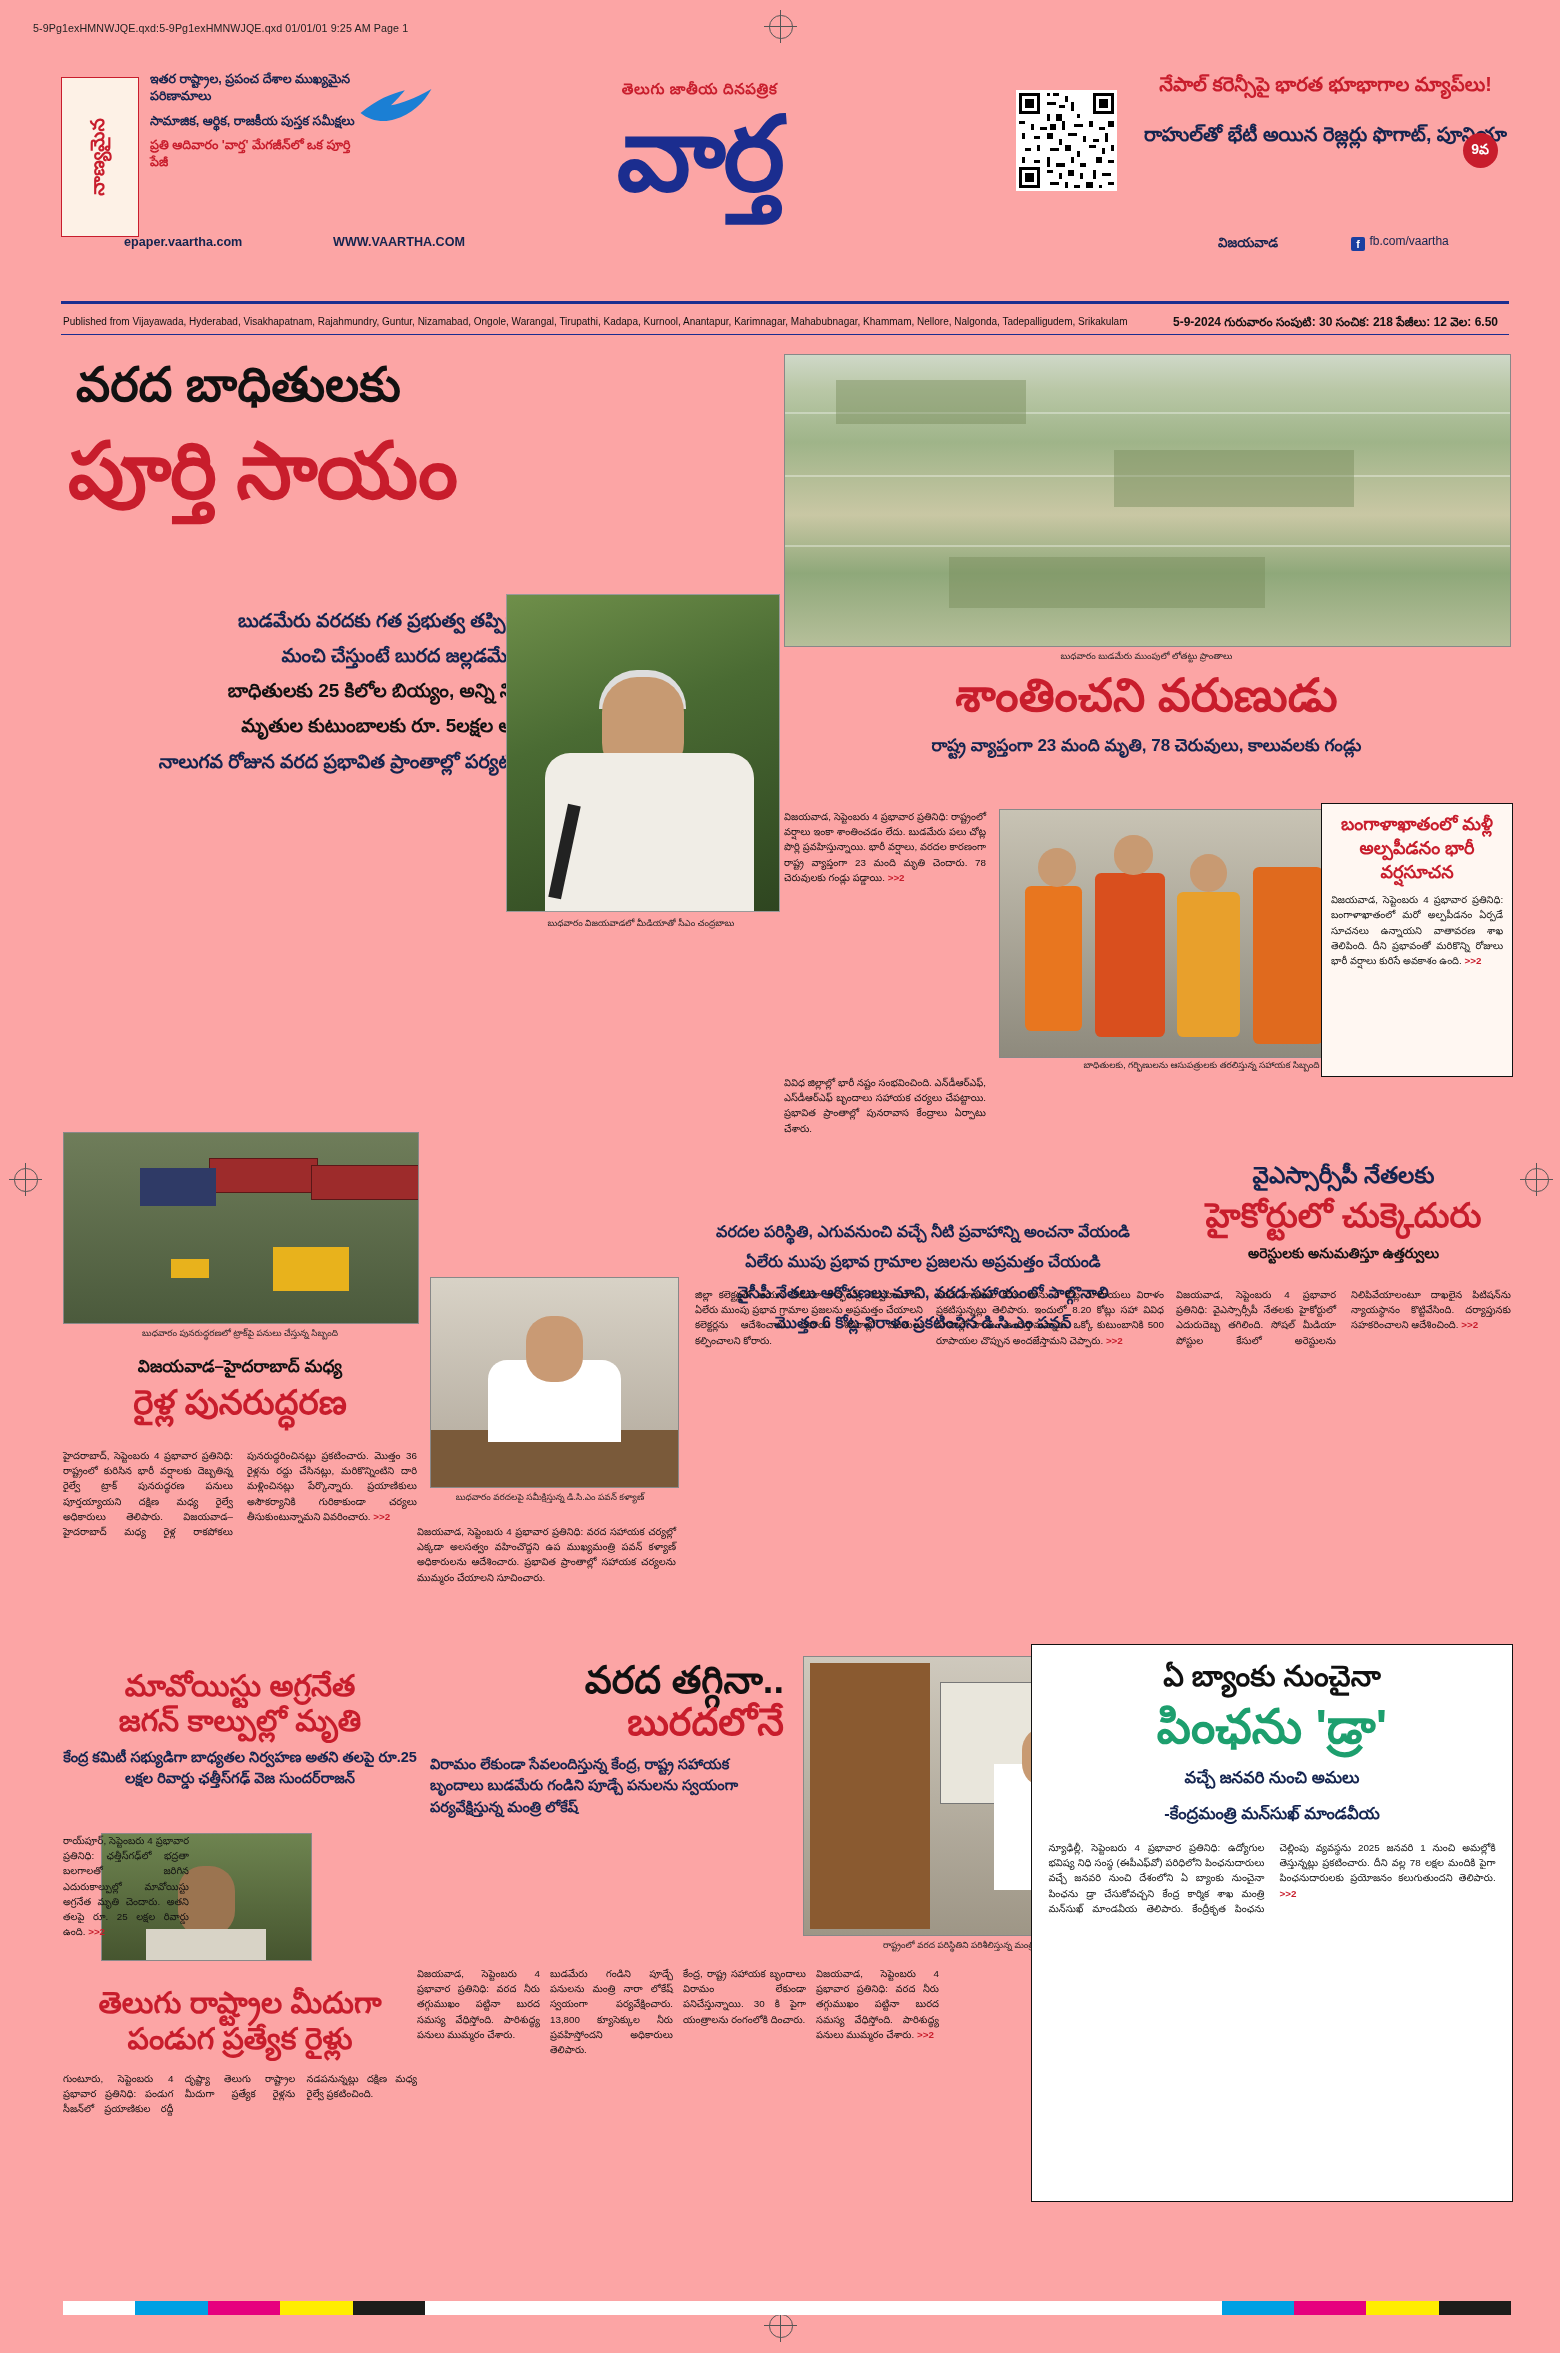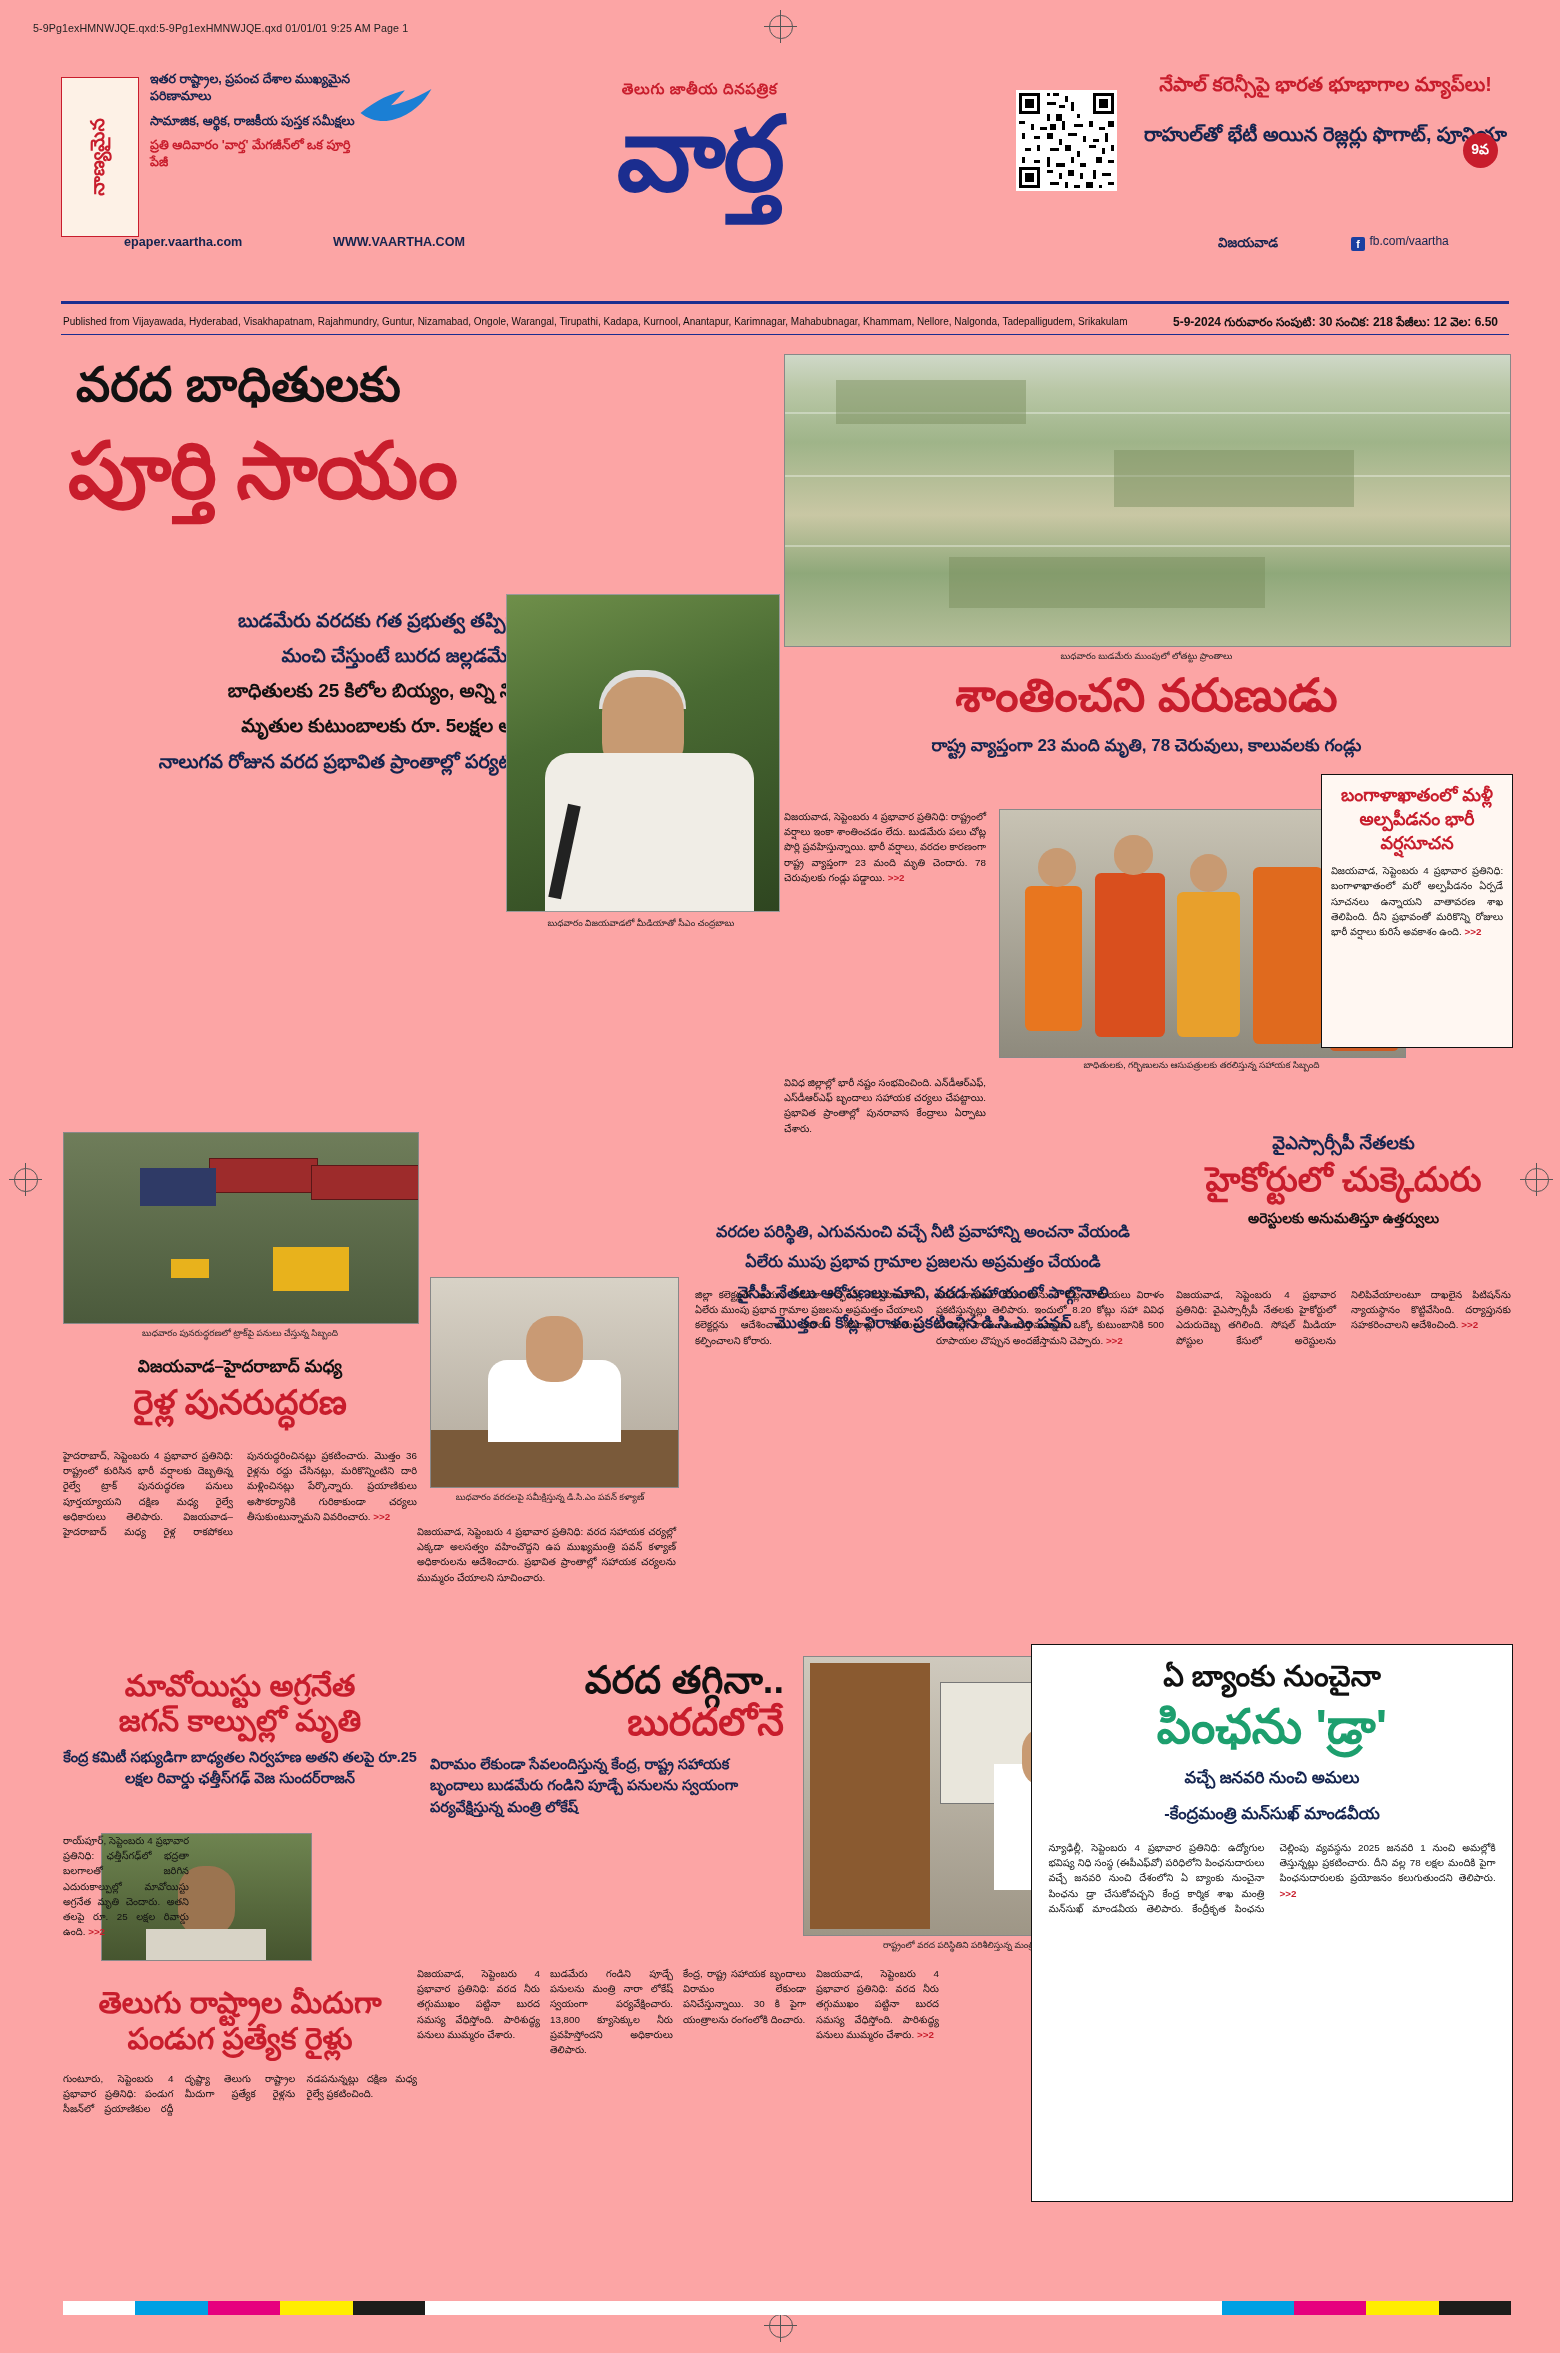--- a/index.html
+++ b/index.html
@@ -103,21 +103,21 @@
     font-size:46px;font-weight:bold;color:#c81d2c;line-height:1.1;
   }
   .h2-sub{position:absolute;left:797px;top:733px;width:699px;text-align:center;font-size:17px;font-weight:bold;color:#14244f;line-height:1.5;}
 
   .nd-photo{
     position:absolute;left:999px;top:809px;width:405px;height:247px;
     background:linear-gradient(180deg,#c8c3b4,#8e8a7d);border:0.6px solid #888;overflow:hidden;
   }
   .nd-photo .p{position:absolute;border-radius:6.3px;}
   .box-right{
-    position:absolute;left:1321px;top:774px;width:190px;height:272px;
+    position:absolute;left:1321px;top:803px;width:190px;height:272px;
     border:1.3px solid #111;background:#fff7f2;
   }
   .box-right .bh{font-size:17.7px;font-weight:bold;color:#c81d2c;text-align:center;line-height:1.35;padding:8.9px 5px 0;}
 
   
   .train-photo{
     position:absolute;left:63px;top:1132px;width:354px;height:190px;
     background:linear-gradient(180deg,#6f7d5a,#4b5a3c);border:0.6px solid #888;overflow:hidden;
   }
   .train-photo .car{position:absolute;height:33px;background:#9d2b2b;border:0.6px solid #5a1717;}
@@ -137,21 +137,21 @@
   .pawan-photo .shirt{position:absolute;left:57px;top:82px;width:133px;height:82px;background:#fff;border-radius:19px 19px 0 0;}
   .pawan-photo .face{position:absolute;left:95px;top:38px;width:57px;height:66px;background:#c99a74;border-radius:25px;}
 
   .rail-h{position:absolute;left:63px;top:1356px;width:354px;text-align:center;}
   .rail-h .k{font-size:17px;font-weight:bold;color:#111;line-height:1.3;}
   .rail-h .m{font-size:34px;font-weight:bold;color:#c81d2c;line-height:1.2;margin-top:3.8px;}
 
   .right-col-head{
     position:absolute;left:1176px;top:1132px;width:335px;text-align:center;
   }
-  .right-col-head .a{font-size:18px;font-weight:bold;color:#14244f;line-height:1.3;}
+  .right-col-head .a{font-size:23px;font-weight:bold;color:#14244f;line-height:1.3;margin-top:29px;}
   .right-col-head .b{font-size:34px;font-weight:bold;color:#c81d2c;line-height:1.2;margin-top:3.8px;}
   .right-col-head .c{font-size:14px;font-weight:bold;color:#111;margin-top:8.9px;line-height:1.4;}
 
   
   .maoist-h{position:absolute;left:63px;top:1669px;width:354px;text-align:center;}
   .maoist-h .a{font-size:30px;font-weight:bold;color:#c81d2c;line-height:1.15;}
   .maoist-h .c{font-size:14.5px;font-weight:bold;color:#14244f;margin-top:8.9px;line-height:1.45;}
   .maoist-photo{
     position:absolute;left:101px;top:1833px;width:209px;height:126px;
     background:linear-gradient(180deg,#6e8450,#46552f);border:0.6px solid #888;overflow:hidden;

